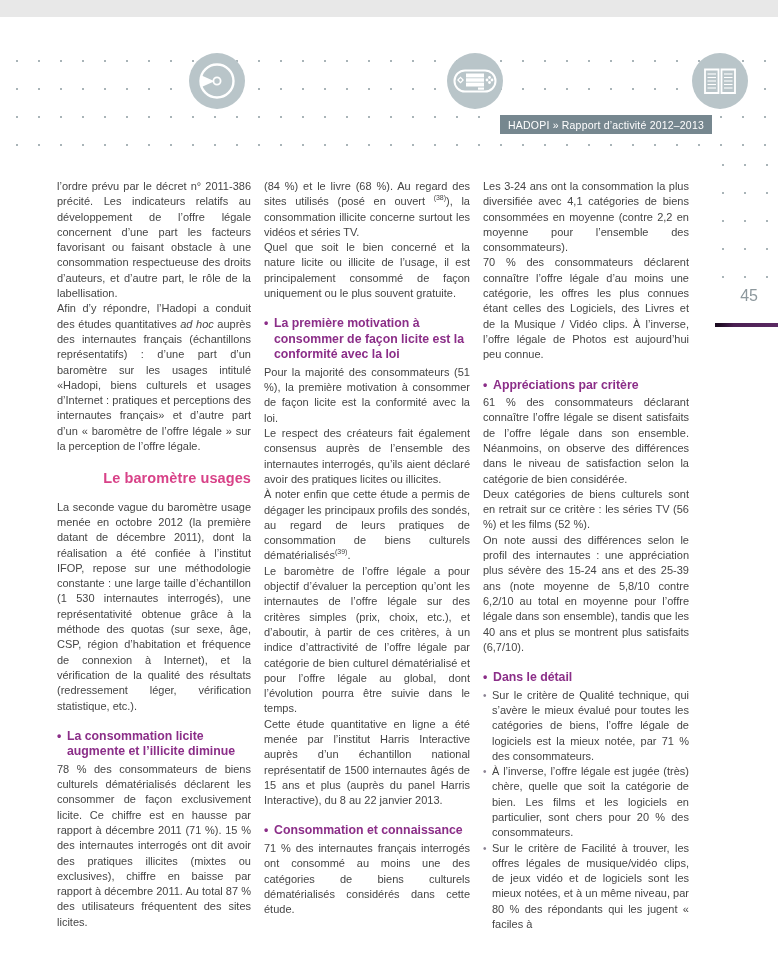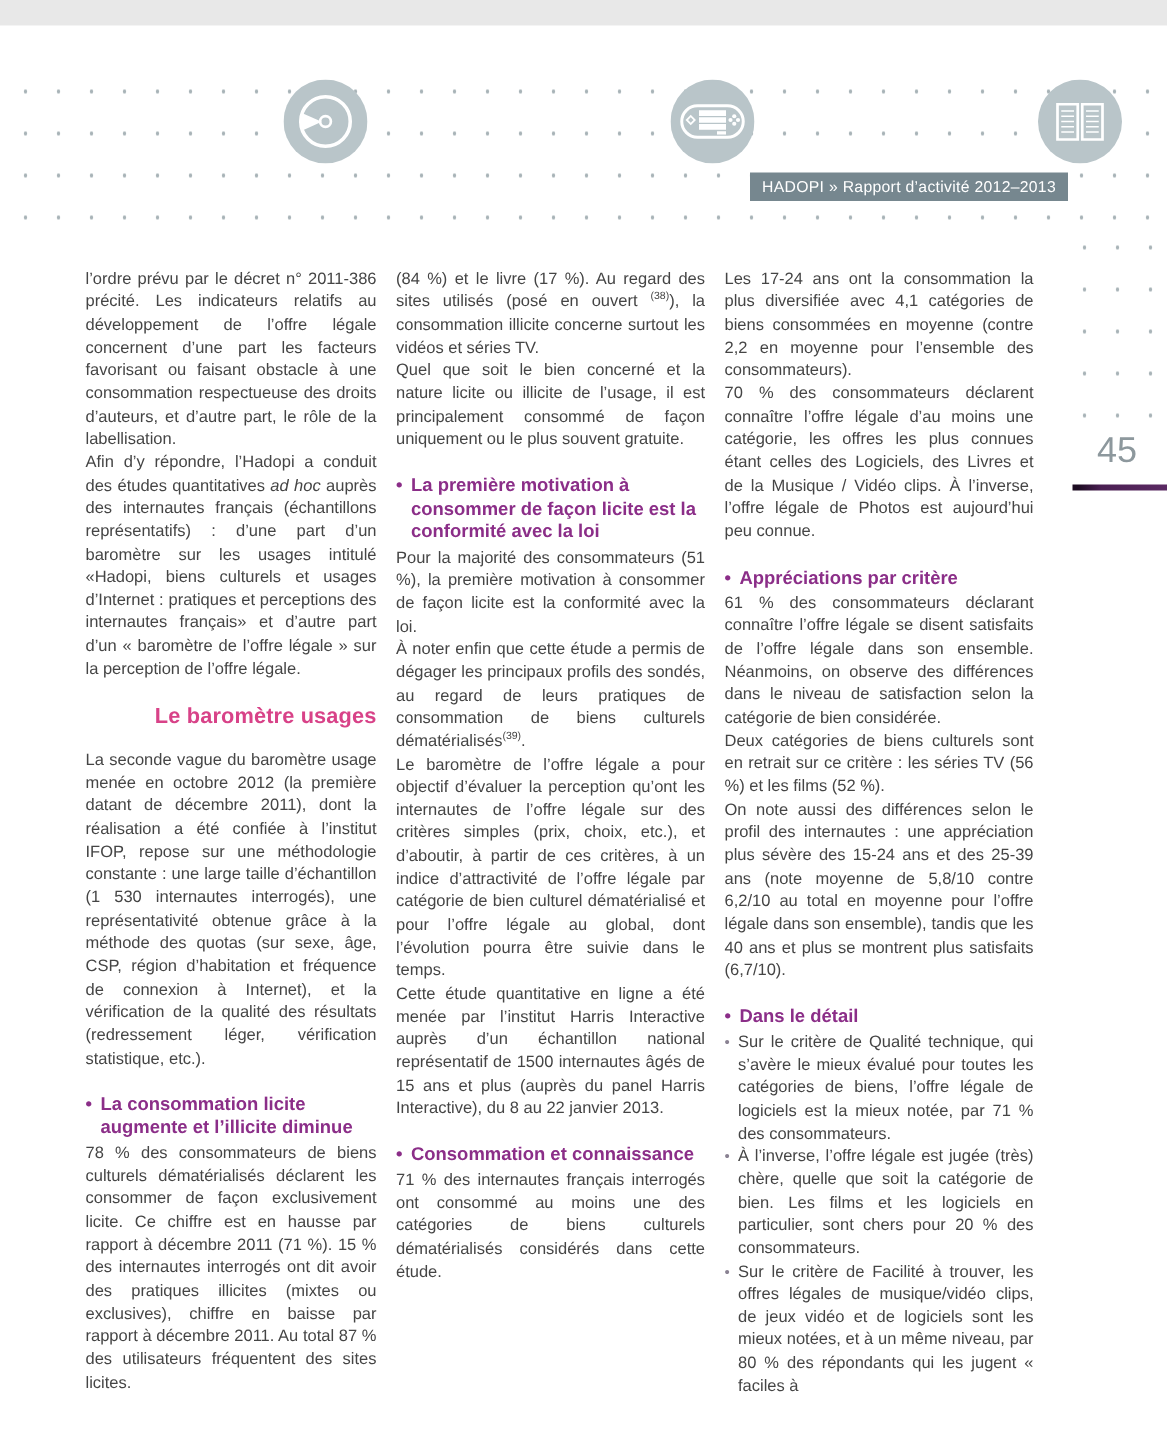--- a/index.html
+++ b/index.html
@@ -27,21 +27,21 @@
   .hicon svg{display:block;}
   .hicon-1{left:189px;}
   .hicon-2{left:447px;}
   .hicon-3{left:692px;}
 
   
   .badge{position:absolute;top:98px;right:66px;height:19px;display:flex;align-items:center;
     background:var(--badge-bg);color:#fff;font-size:10.5px;letter-spacing:.2px;padding:0 8px;}
 
   
-  .pagenum{position:absolute;top:270px;right:20px;font-size:24px;font-weight:400;color:var(--page-number-color);}
+  .pagenum{position:absolute;top:270px;right:20px;font-size:16px;font-weight:400;color:var(--page-number-color);}
   .pagebar{position:absolute;top:306px;right:0;width:63px;height:4px;
     background:linear-gradient(90deg,#1d0c22 0 6%,var(--page-bar) 30%,#5b2a63 100%);}
 
   
   .cols{position:absolute;top:162px;left:57px;display:flex;gap:13px;color:var(--body-text);}
   .col{font-size:11px;line-height:15.3px;}
   .col-0{width:194px;}
   .col-1{width:206px;}
   .col-2{width:206px;}
   .para{text-align:justify;hyphens:auto;}
@@ -119,38 +119,39 @@
         <p class="para"><span>Afin d’y répondre, l’Hadopi a conduit des études quantitatives </span><em>ad hoc</em><span> auprès des internautes français (échantillons représentatifs) : d’une part d’un baromètre sur les usages intitulé «Hadopi, biens culturels et usages d’Internet : pratiques et perceptions des internautes français» et d’autre part d’un « baromètre de l’offre légale » sur la perception de l’offre légale.</span></p>
         <h3 class="h-pink">Le baromètre usages</h3>
         <p class="para"><span>La seconde vague du baromètre usage menée en octobre 2012 (la première datant de décembre 2011), dont la réalisation a été confiée à l’institut IFOP, repose sur une méthodologie constante : une large taille d’échantillon (1 530 internautes interrogés), une représentativité obtenue grâce à la méthode des quotas (sur sexe, âge, CSP, région d’habitation et fréquence de connexion à Internet), et la vérification de la qualité des résultats (redressement léger, vérification statistique, etc.).</span></p>
         <h4 class="h-purple">
           <span class="blt">•</span>
           <span class="ht">La consommation licite augmente et l’illicite diminue</span>
         </h4>
         <p class="para"><span>78 % des consommateurs de biens culturels dématérialisés déclarent les consommer de façon exclusivement licite. Ce chiffre est en hausse par rapport à décembre 2011 (71 %). 15 % des internautes interrogés ont dit avoir des pratiques illicites (mixtes ou exclusives), chiffre en baisse par rapport à décembre 2011. Au total 87 % des utilisateurs fréquentent des sites licites.</span></p>
       </div>
     <div class="col col-1">
-        <p class="para"><span>(84 %) et le livre (17 %). Au regard des sites utilisés (posé en ouvert </span><sup class="ref">(38)</sup><span>), la consommation illicite concerne surtout les vidéos et séries TV.</span></p>
+        <p class="para"><span>(84 %) et le livre (68 %). Au regard des sites utilisés (posé en ouvert </span><sup class="ref">(38)</sup><span>), la consommation illicite concerne surtout les vidéos et séries TV.</span></p>
         <p class="para"><span>Quel que soit le bien concerné et la nature licite ou illicite de l’usage, il est principalement consommé de façon uniquement ou le plus souvent gratuite.</span></p>
         <h4 class="h-purple">
           <span class="blt">•</span>
           <span class="ht">La première motivation à consommer de façon licite est la conformité avec la loi</span>
         </h4>
         <p class="para"><span>Pour la majorité des consommateurs (51 %), la première motivation à consommer de façon licite est la conformité avec la loi.</span></p>
+        <p class="para"><span>Le respect des créateurs fait également consensus auprès de l’ensemble des internautes interrogés, qu’ils aient déclaré avoir des pratiques licites ou illicites.</span></p>
         <p class="para"><span>À noter enfin que cette étude a permis de dégager les principaux profils des sondés, au regard de leurs pratiques de consommation de biens culturels dématérialisés</span><sup class="ref">(39)</sup><span>.</span></p>
         <p class="para"><span>Le baromètre de l’offre légale a pour objectif d’évaluer la perception qu’ont les internautes de l’offre légale sur des critères simples (prix, choix, etc.), et d’aboutir, à partir de ces critères, à un indice d’attractivité de l’offre légale par catégorie de bien culturel dématérialisé et pour l’offre légale au global, dont l’évolution pourra être suivie dans le temps.</span></p>
         <p class="para"><span>Cette étude quantitative en ligne a été menée par l’institut Harris Interactive auprès d’un échantillon national représentatif de 1500 internautes âgés de 15 ans et plus (auprès du panel Harris Interactive), du 8 au 22 janvier 2013.</span></p>
         <h4 class="h-purple">
           <span class="blt">•</span>
           <span class="ht">Consommation et connaissance</span>
         </h4>
         <p class="para"><span>71 % des internautes français interrogés ont consommé au moins une des catégories de biens culturels dématérialisés considérés dans cette étude.</span></p>
       </div>
     <div class="col col-2">
-        <p class="para"><span>Les 17-24 ans ont la consommation la plus diversifiée avec 4,1 catégories de biens consommées en moyenne (contre 2,2 en moyenne pour l’ensemble des consommateurs).</span></p>
+        <p class="para"><span>Les 3-24 ans ont la consommation la plus diversifiée avec 4,1 catégories de biens consommées en moyenne (contre 2,2 en moyenne pour l’ensemble des consommateurs).</span></p>
         <p class="para"><span>70 % des consommateurs déclarent connaître l’offre légale d’au moins une catégorie, les offres les plus connues étant celles des Logiciels, des Livres et de la Musique / Vidéo clips. À l’inverse, l’offre légale de Photos est aujourd’hui peu connue.</span></p>
         <h4 class="h-purple">
           <span class="blt">•</span>
           <span class="ht">Appréciations par critère</span>
         </h4>
         <p class="para"><span>61 % des consommateurs déclarant connaître l’offre légale se disent satisfaits de l’offre légale dans son ensemble. Néanmoins, on observe des différences dans le niveau de satisfaction selon la catégorie de bien considérée.</span></p>
         <p class="para"><span>Deux catégories de biens culturels sont en retrait sur ce critère : les séries TV (56 %) et les films (52 %).</span></p>
         <p class="para"><span>On note aussi des différences selon le profil des internautes : une appréciation plus sévère des 15-24 ans et des 25-39 ans (note moyenne de 5,8/10 contre 6,2/10 au total en moyenne pour l’offre légale dans son ensemble), tandis que les 40 ans et plus se montrent plus satisfaits (6,7/10).</span></p>
         <h4 class="h-purple">
           <span class="blt">•</span>

